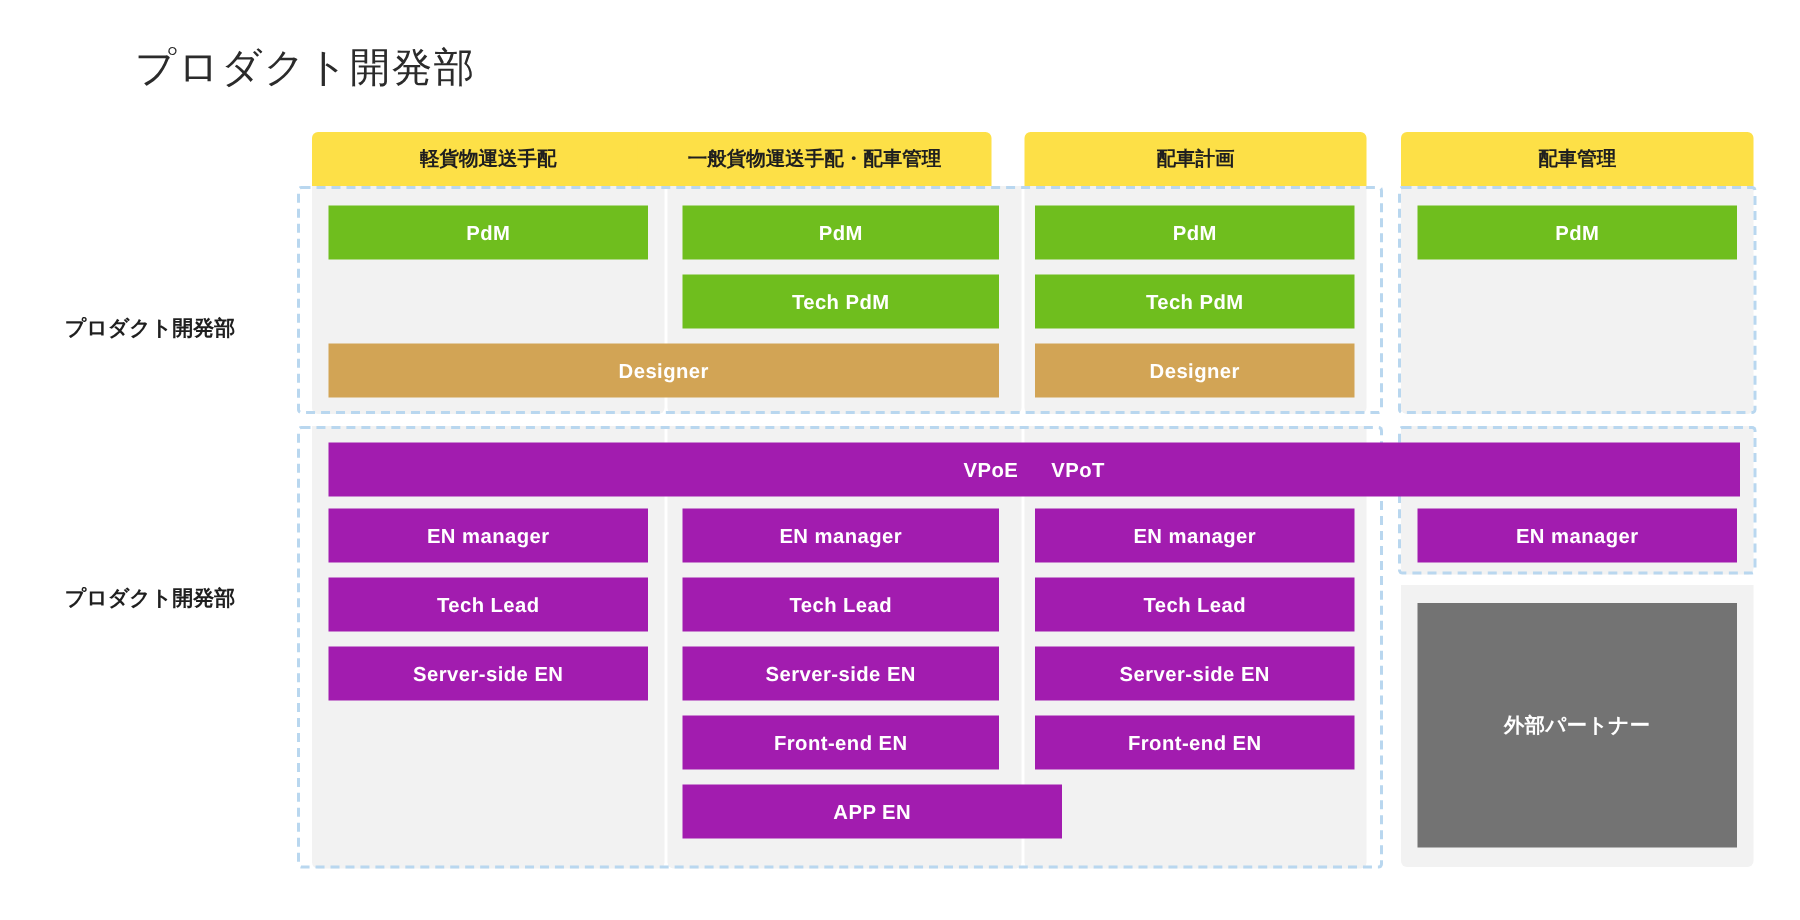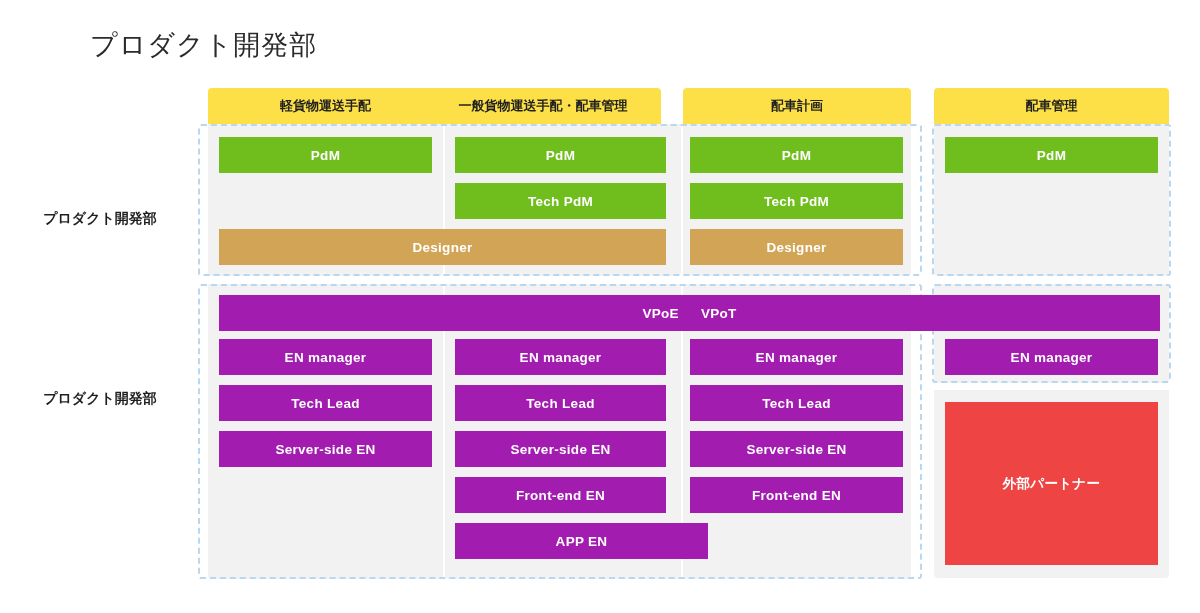--- a/index.html
+++ b/index.html
@@ -99,21 +99,21 @@
     color: #ffffff;
     font-size: 13.5px;
     font-weight: 700;
     letter-spacing: .3px;
     white-space: nowrap;
     box-sizing: border-box;
   }
   .box.green { background: #6fbe1e; }
   .box.blue  { background: #a21caf; }
   .box.tan   { background: #d2a455; }
-  .box.grey  { background: #ef4444; }
+  .box.grey  { background: #737373; }
 
   .box.h36 { height: 36px; }
 
   
   .pdm1  { left: 219px; top: 137px; width: 213px; }
   .pdm2  { left: 455px; top: 137px; width: 211px; }
   .pdm3  { left: 690px; top: 137px; width: 213px; }
   .pdm4  { left: 945px; top: 137px; width: 213px; }
 
   .tpdm2 { left: 455px; top: 183px; width: 211px; }

